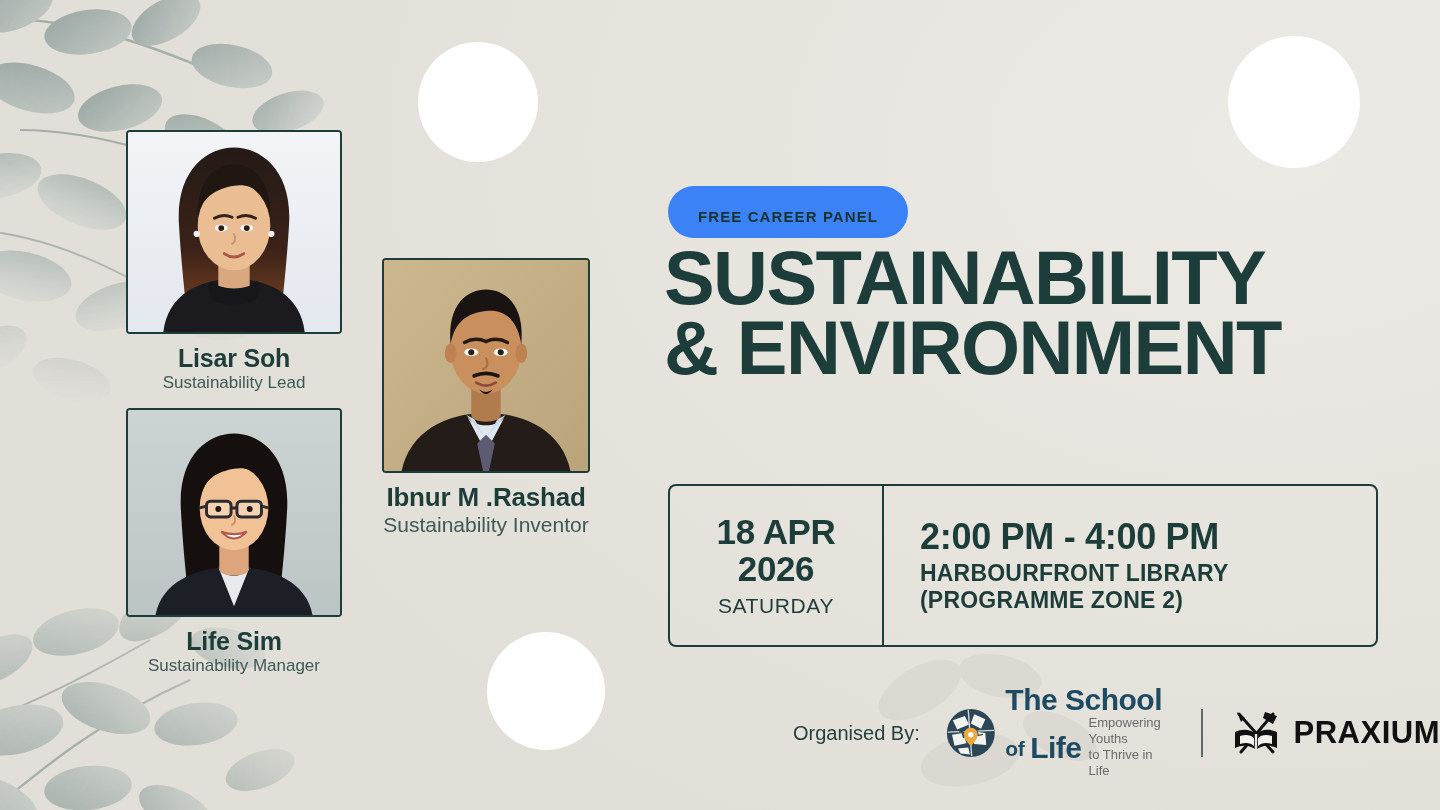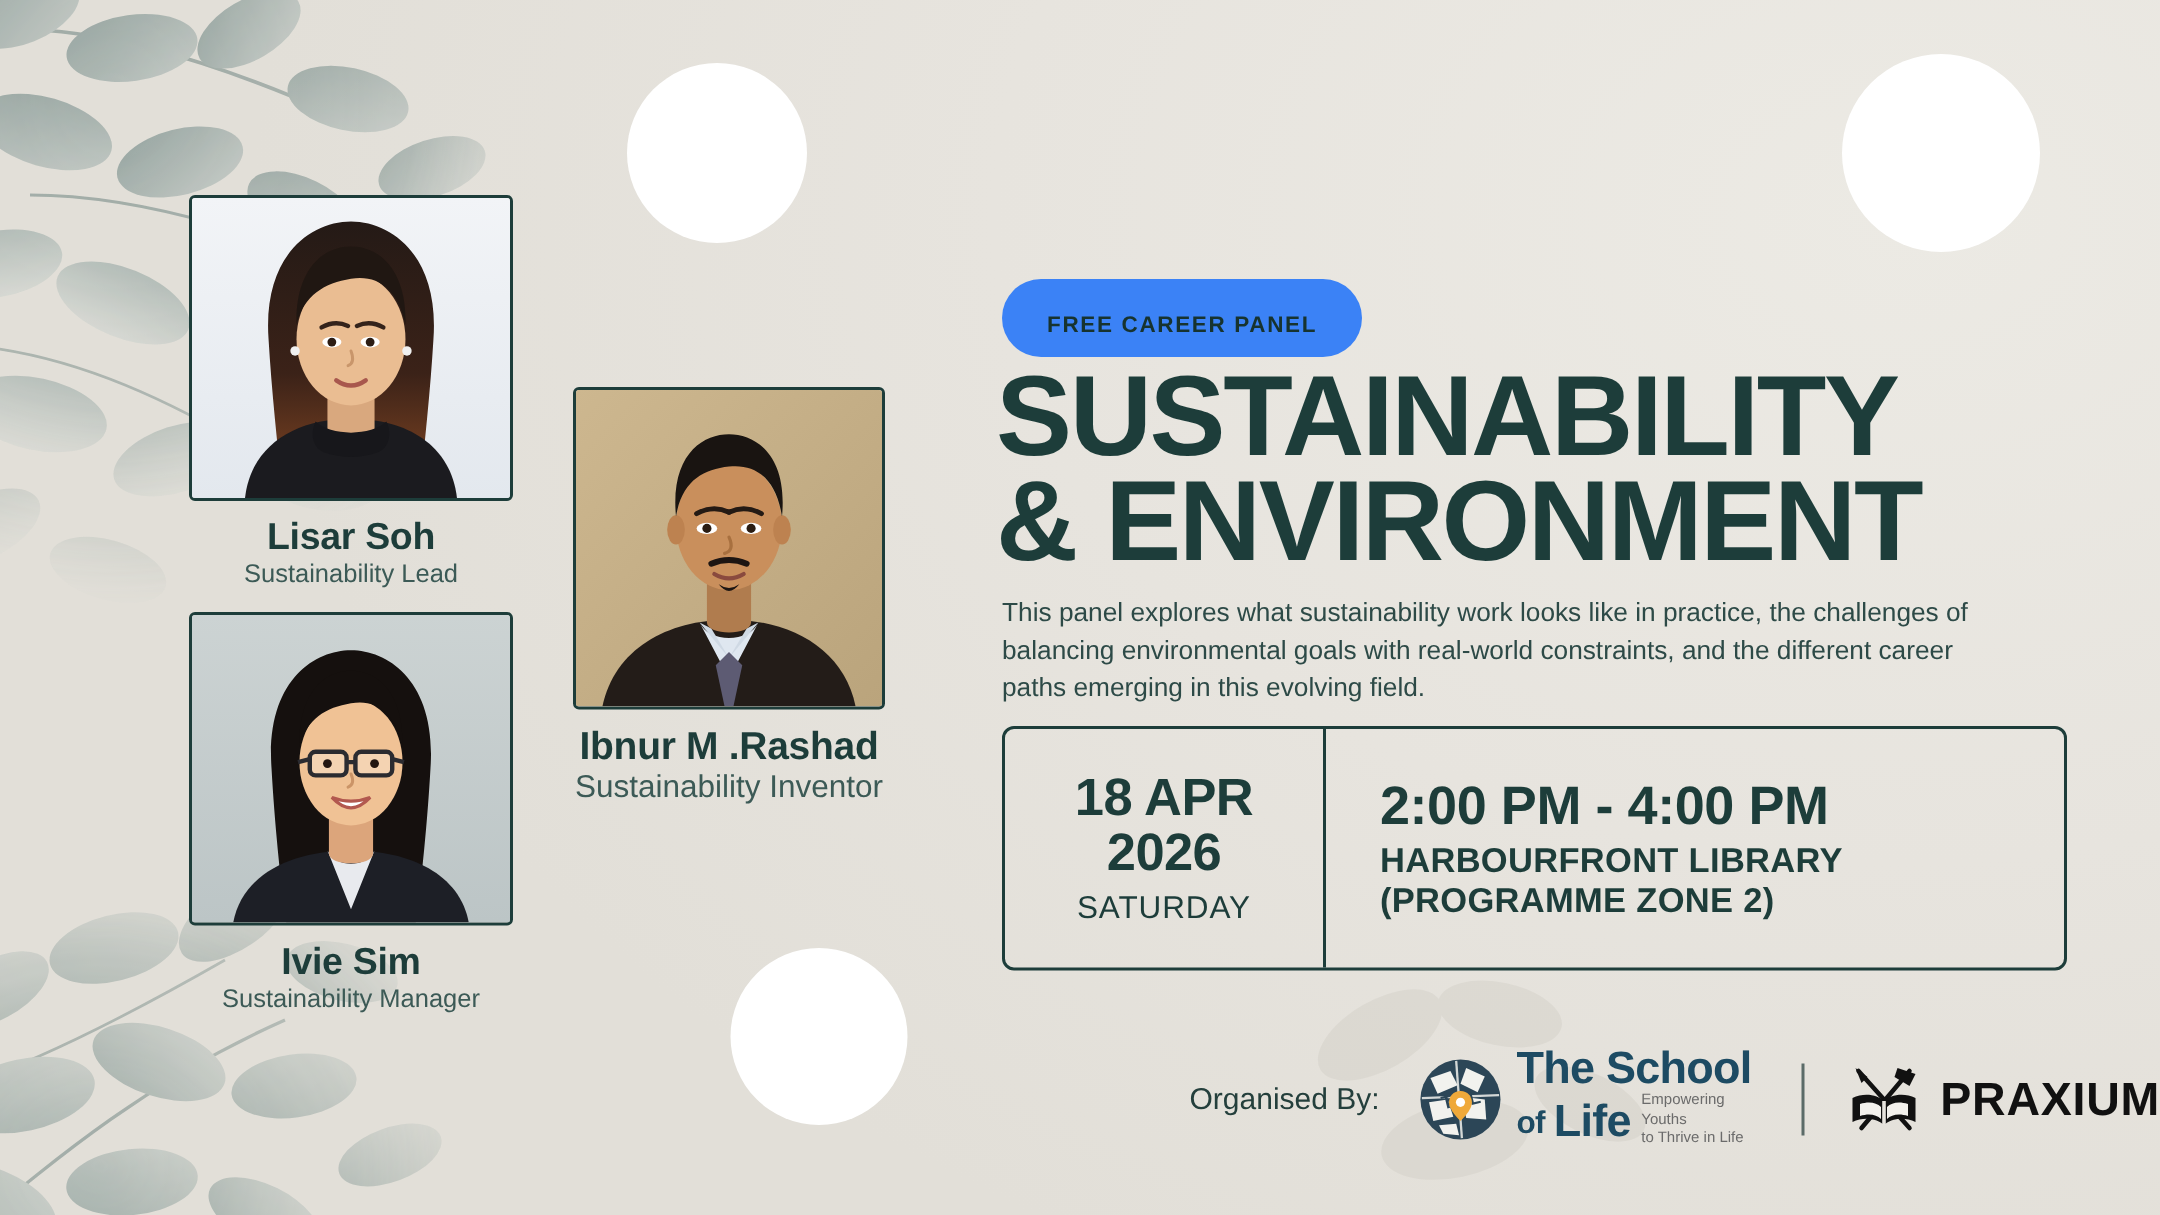--- a/index.html
+++ b/index.html
@@ -168,21 +168,21 @@
     height: 48px;
     background: #5b6b68;
     margin: 0 26px;
   }
   .tsol { display: flex; align-items: center; }
   .tsol-text { margin-left: 10px; color: #1d4b63; line-height: 1; }
   .tsol-text .l1 { font-size: 30px; font-weight: bold; letter-spacing: -0.5px; }
   .tsol-text .l2 { font-size: 30px; font-weight: bold; letter-spacing: -0.5px; display: flex; align-items: center; }
   .tsol-text .l2 .of { font-size: 21px; margin-right: 6px; }
   .tagline {
-    font-size: 10px;
+    font-size: 13px;
     color: #6b6b6b;
     line-height: 1.25;
     margin-left: 7px;
     margin-bottom: 2px;
     font-weight: normal;
     letter-spacing: 0;
   }
   .praxium { display: flex; align-items: center; }
   .praxium-word {
     font-size: 31px;
@@ -442,21 +442,21 @@
         </g>
 
         <circle cx="92" cy="101" r="3" fill="#231611"></circle>
         <circle cx="124" cy="101" r="3" fill="#231611"></circle>
 
         <path d="M108 108 q3 7 -2 9" stroke="#cb9467" stroke-width="2" fill="none" stroke-linecap="round"></path>
 
         <path d="M95 124 q13 14 26 0 q-13 5 -26 0 Z" fill="#ffffff" stroke="#b2584f" stroke-width="2.2"></path>
       </svg>
     </div>
-    <div class="sp-name">Ivie Sim</div>
+    <div class="sp-name">Life Sim</div>
     <div class="sp-role">Sustainability Manager</div>
   </div>
 
   <div class="speaker sp-mid" style="left:382px; top:258px; width:208px;">
     <div class="photo-frame" style="width:208px; height:215px;">
       <svg viewBox="0 0 208 215" preserveAspectRatio="xMidYMid slice">
         <defs>
           <linearGradient id="bg3" x1="0" y1="0" x2="1" y2="1">
             <stop offset="0%" stop-color="#cdb78f"></stop>
             <stop offset="100%" stop-color="#baa47c"></stop>
@@ -502,21 +502,20 @@
     <div class="sp-role">Sustainability Inventor</div>
   </div>
 
   <div class="pill" style="left:668px; top:186px;">FREE CAREER PANEL</div>
 
   <div class="headline" style="left:664px; top:243px;">
     <div>SUSTAINABILITY</div>
     <div>&amp; ENVIRONMENT</div>
   </div>
 
-  <div class="desc" style="left:668px; top:396px;">This panel explores what sustainability work looks like in practice, the challenges of balancing environmental goals with real-world constraints, and the different career paths emerging in this evolving field.</div>
 
   <div class="infobox" style="left:668px; top:484px; width:710px; height:163px;">
     <div class="info-left">
       <div class="d1">
         <div>18 APR</div>
         <div>2026</div>
       </div>
       <div class="d2">SATURDAY</div>
     </div>
     <div class="info-right">

